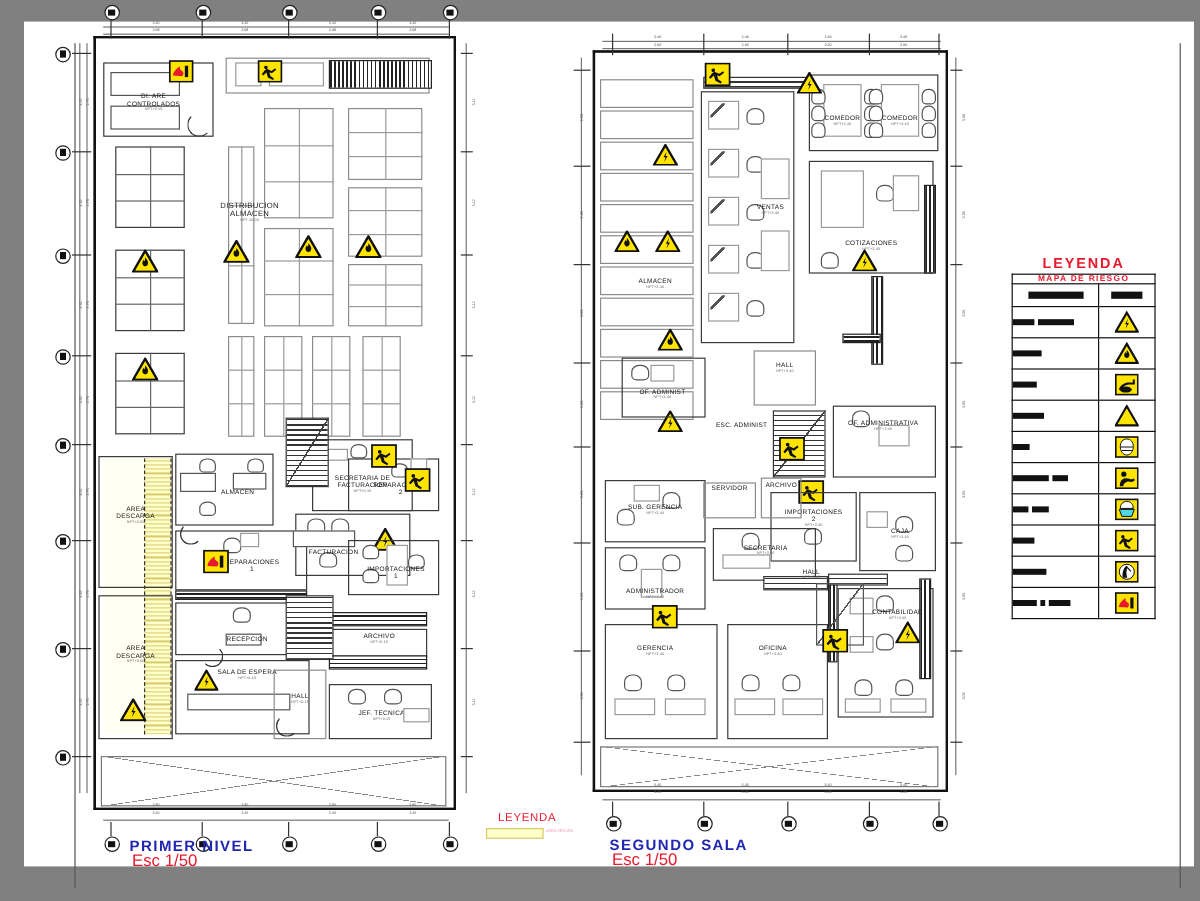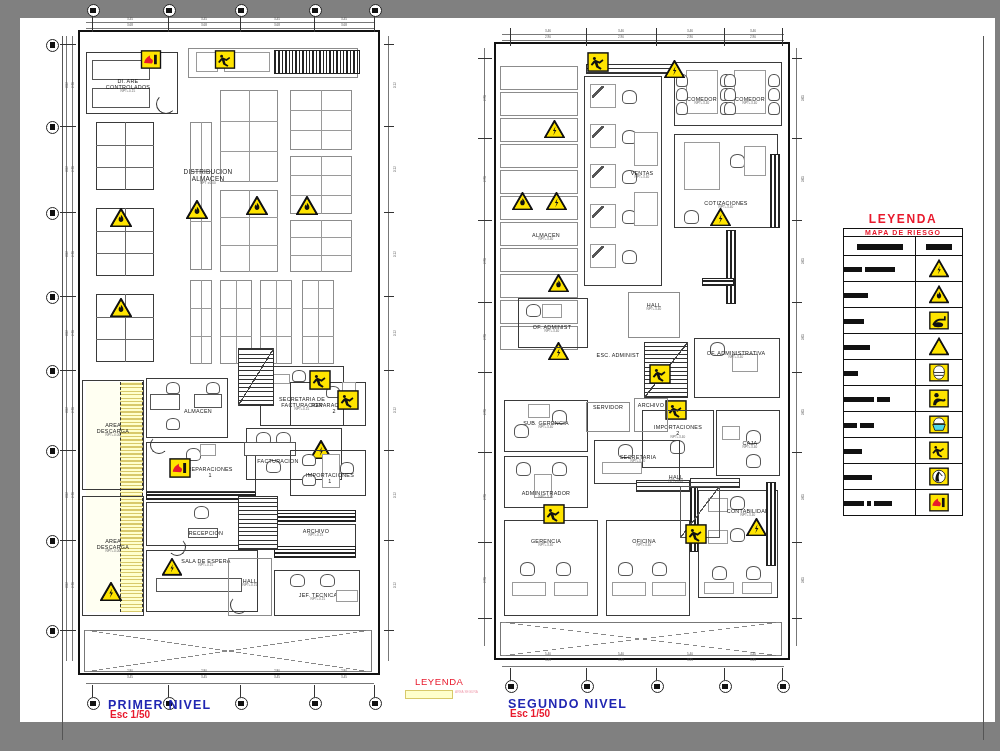--- a/index.html
+++ b/index.html
@@ -68,21 +68,21 @@
       padding:2px 0 2px 0;}
   .lg-row{height:26px;}
   .lg-c1{width:72px;padding-left:4px;}
   .lg-c2{width:46px;text-align:center;vertical-align:middle;}
   .redact{display:inline-block;height:5px;background:#111;vertical-align:middle;}
   .hdr-redact{height:6px;}
 
   
   .plan-title{position:absolute;font-weight:bold;color:#2026b2;font-size:12.5px;
       letter-spacing:1.2px;white-space:nowrap;}
-  .plan-scale{position:absolute;color:#e8192c;font-size:10px;font-weight:bold;white-space:nowrap;}
+  .plan-scale{position:absolute;color:#e8192c;font-size:14px;font-weight:normal;white-space:nowrap;}
   .mini-leyenda{position:absolute;color:#e8192c;font-size:9.5px;letter-spacing:.6px;}
   .mini-swatch{position:absolute;background:#ffffcc;border:1px solid #d8c96a;}
   .mini-note{position:absolute;color:#f0a0b0;font-size:3.2px;white-space:nowrap;}
 </style>
 </head>
 <body>
 
 <div id="root">
   <div class="sheet">
     <div class="sheet-inner-border"></div>
@@ -801,19 +801,19 @@
                 </svg></div>
             </td>
           </tr>
         </tbody>
     </table>
   </div>
 
   <div class="plan-title" style="left:108px;top:698px;">PRIMER NIVEL</div>
   <div class="plan-scale" style="left:110px;top:709px;">Esc 1/50</div>
 
-  <div class="plan-title" style="left:508px;top:697px;">SEGUNDO NIVEL</div>
+  <div class="plan-title" style="left:508px;top:697px;">SEGUNDO SALA</div>
   <div class="plan-scale" style="left:510px;top:708px;">Esc 1/50</div>
 
   <div class="mini-leyenda" style="left:415px;top:676px;">LEYENDA</div>
   <div class="mini-swatch" style="left:405px;top:690px;width:46px;height:7px;"></div>
   <div class="mini-note" style="left:455px;top:690px;">AREA SEGURA</div>
 </div>
 
 </body></html>

